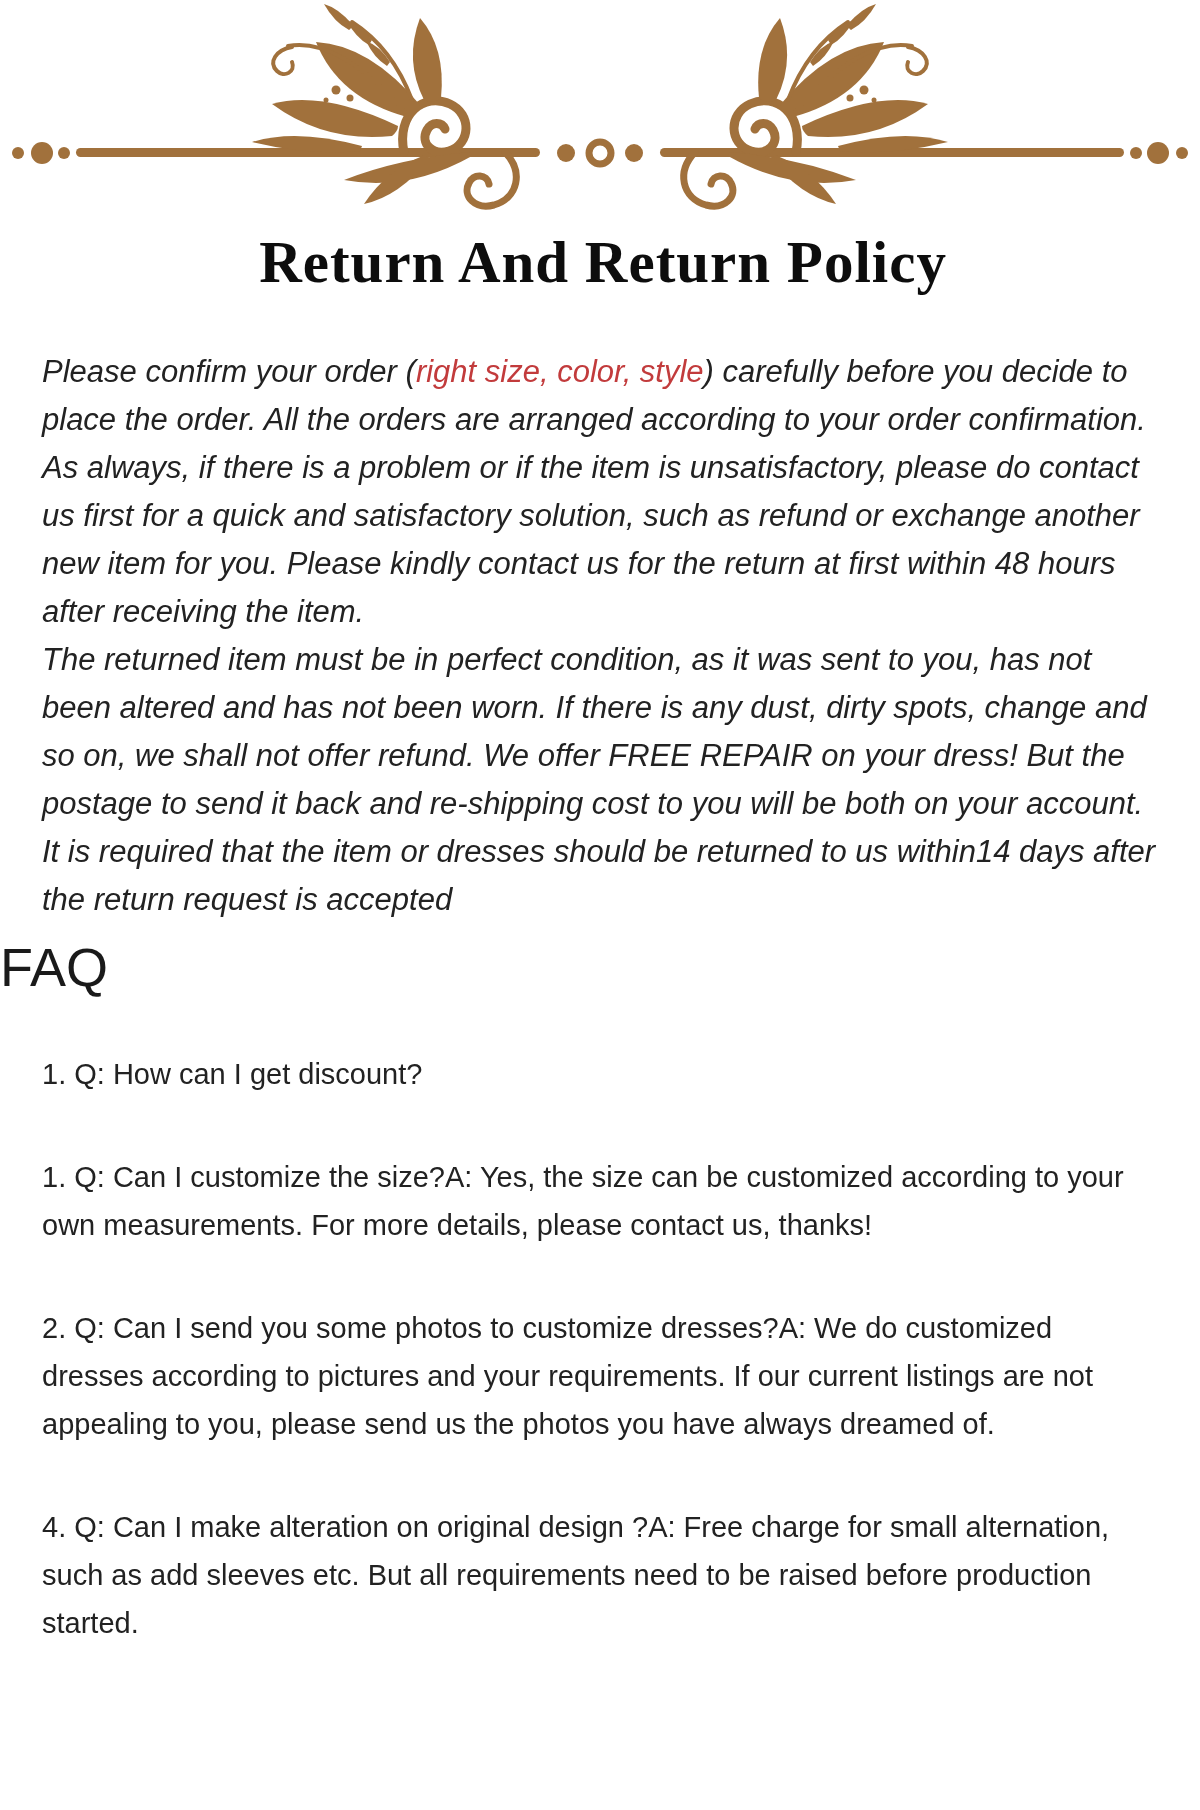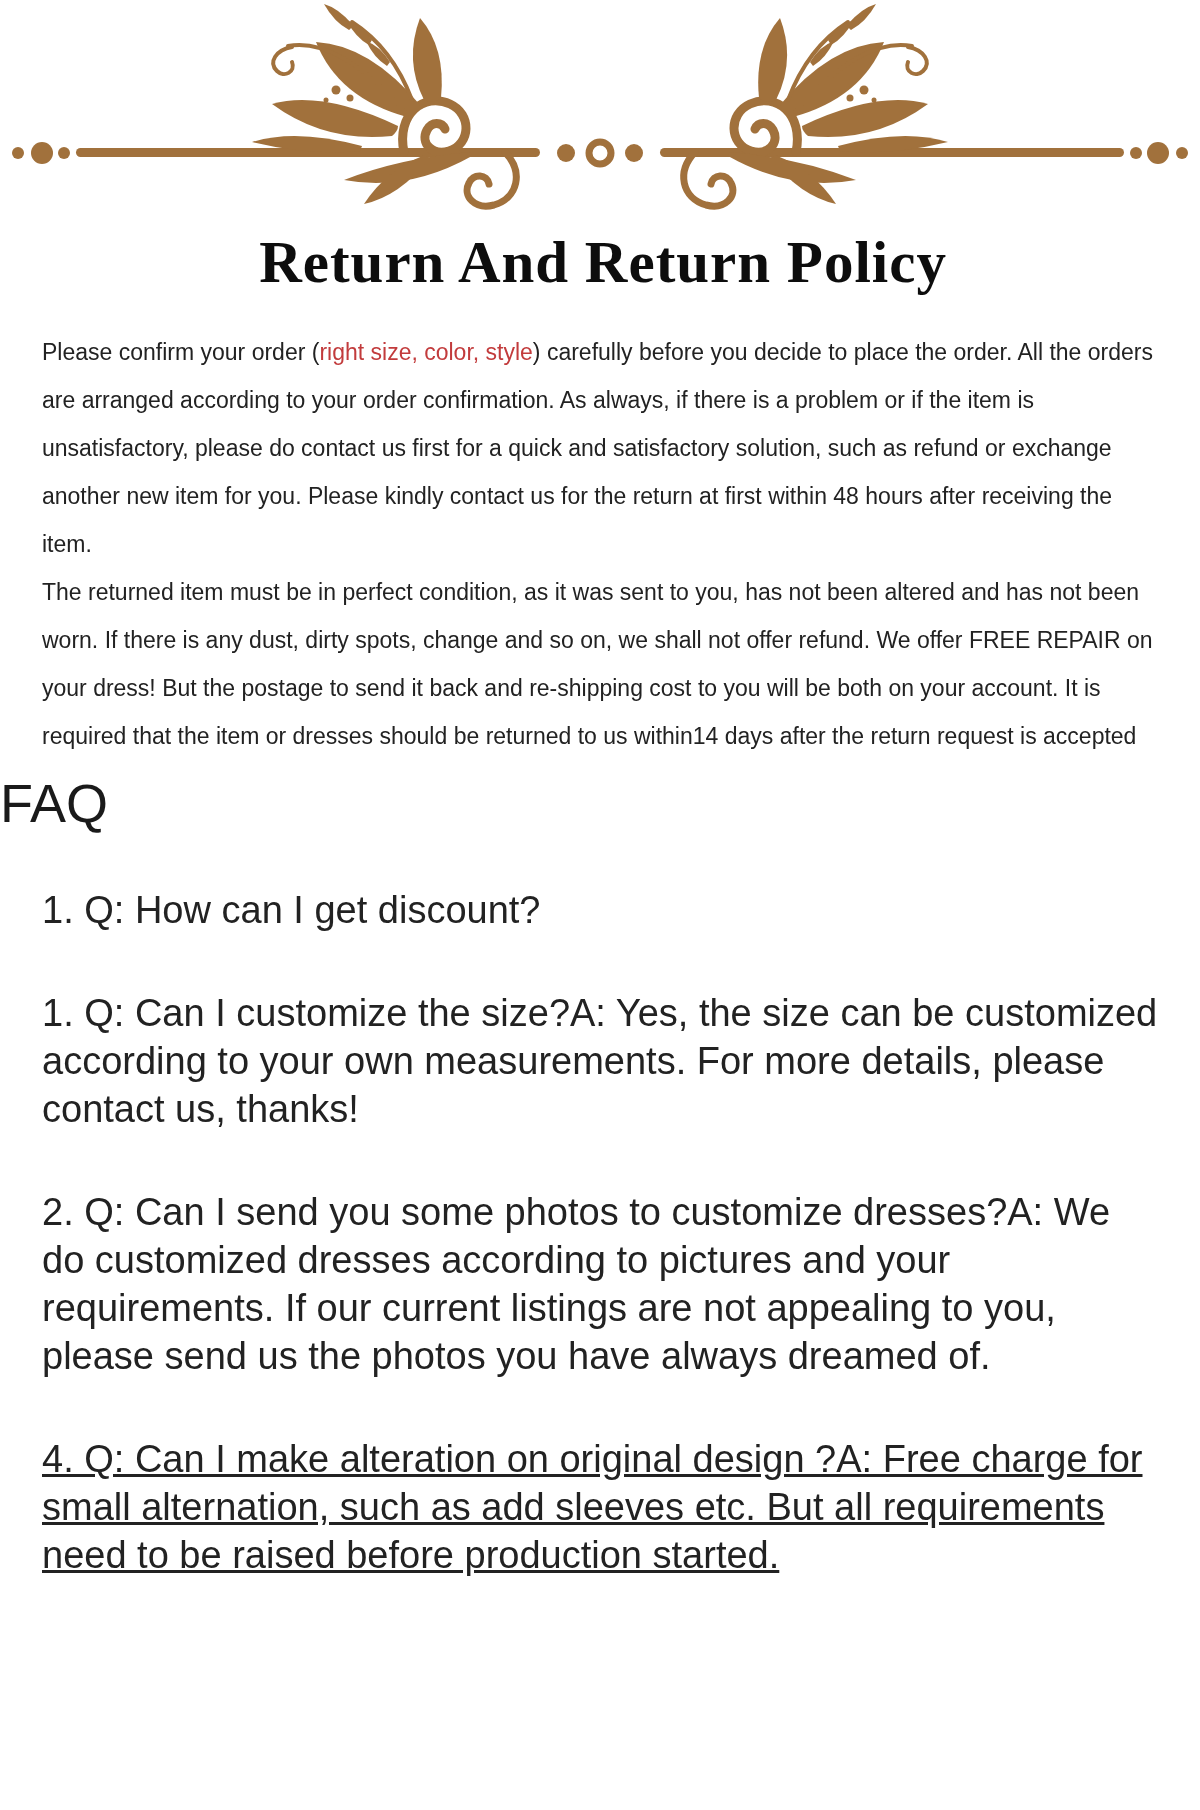--- a/index.html
+++ b/index.html
@@ -26,42 +26,43 @@
     margin:6px 0 0 6px;
     text-align:center;
     font-family:"Liberation Serif","DejaVu Serif",serif;
     font-weight:700;
     font-size:59px;
     line-height:72px;
     color:#0d0d0d;
     letter-spacing:1px;
   }
   .policy{
-    margin:30px 42px 0 42px;
-    font-size:23px;
+    margin:50px 42px 0 42px;
+    font-size:31px;
     line-height:48px;
     color:#222222;
+    font-style:italic;
   }
   .policy p{margin:0;padding:0;}
   .red{color:#c23b3c;}
   .faq-heading{
     margin:12px 0 0 0;
     font-weight:400;
     font-size:54px;
     line-height:62px;
     color:#1a1a1a;
   }
   .faq{
     margin:52px 42px 0 42px;
-    font-size:38px;
+    font-size:29px;
     line-height:48px;
     color:#222222;
   }
   .faq-item{margin:0 0 55px 0;}
-  .faq-item:last-child{margin-bottom:0;text-decoration:underline;}
+  .faq-item:last-child{margin-bottom:0;}
 </style>
 </head>
 <body>
 
 <div class="page">
 
   <svg class="ornament" viewBox="0 0 1200 220" aria-hidden="true">
     <g id="lf" class="orn-fill">
 
       <circle cx="18" cy="153" r="6"></circle>

